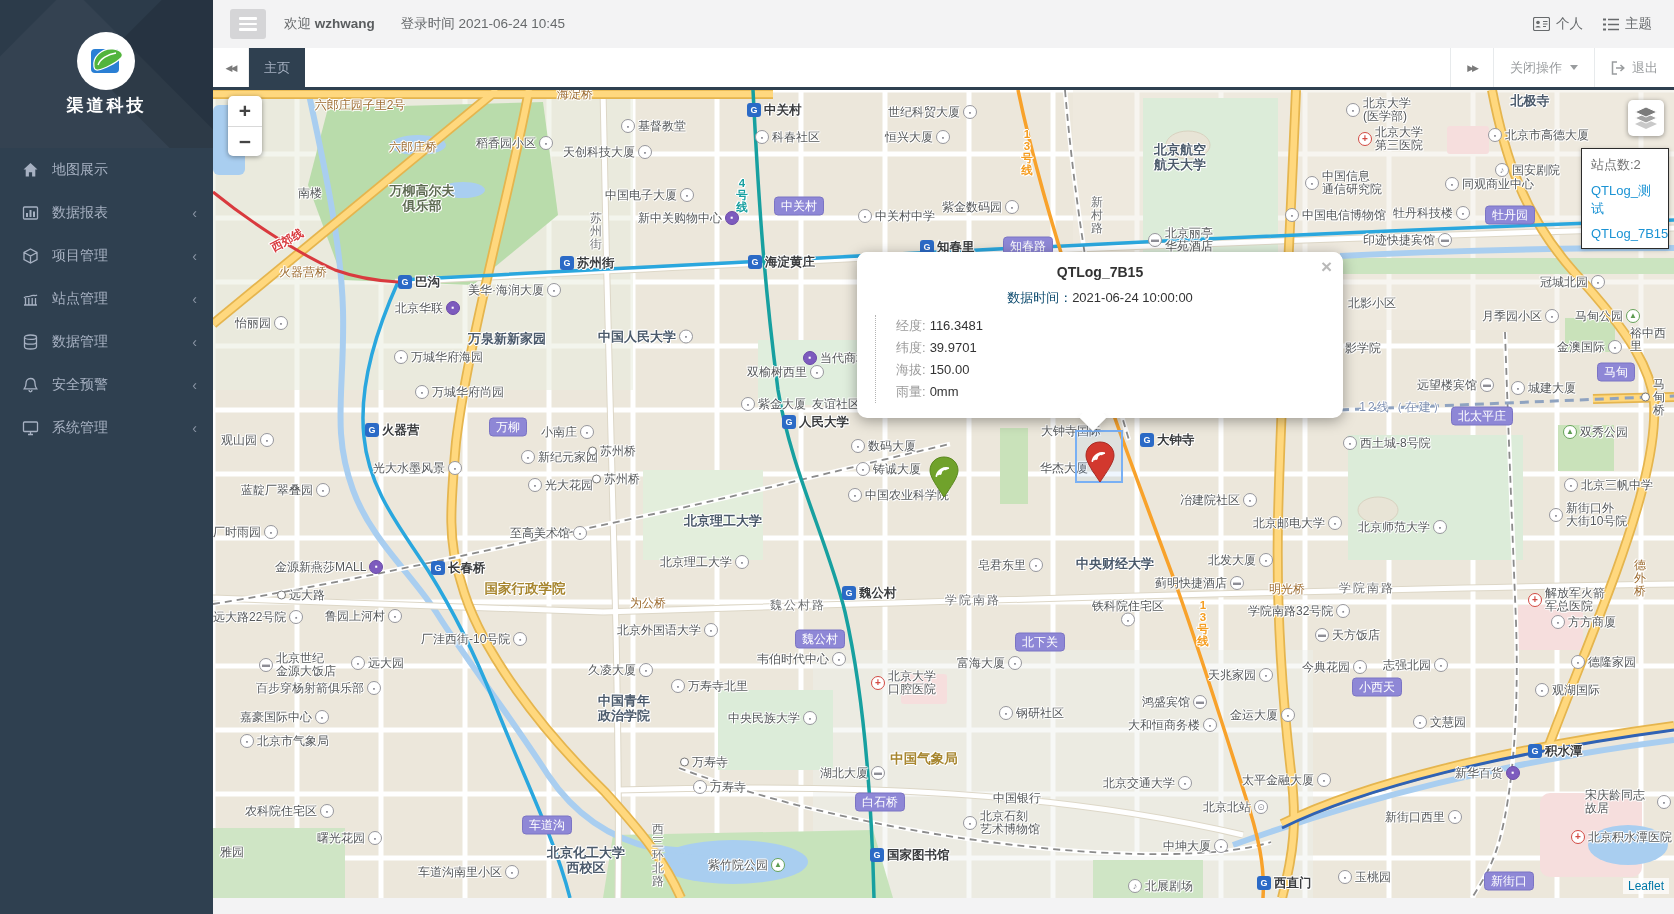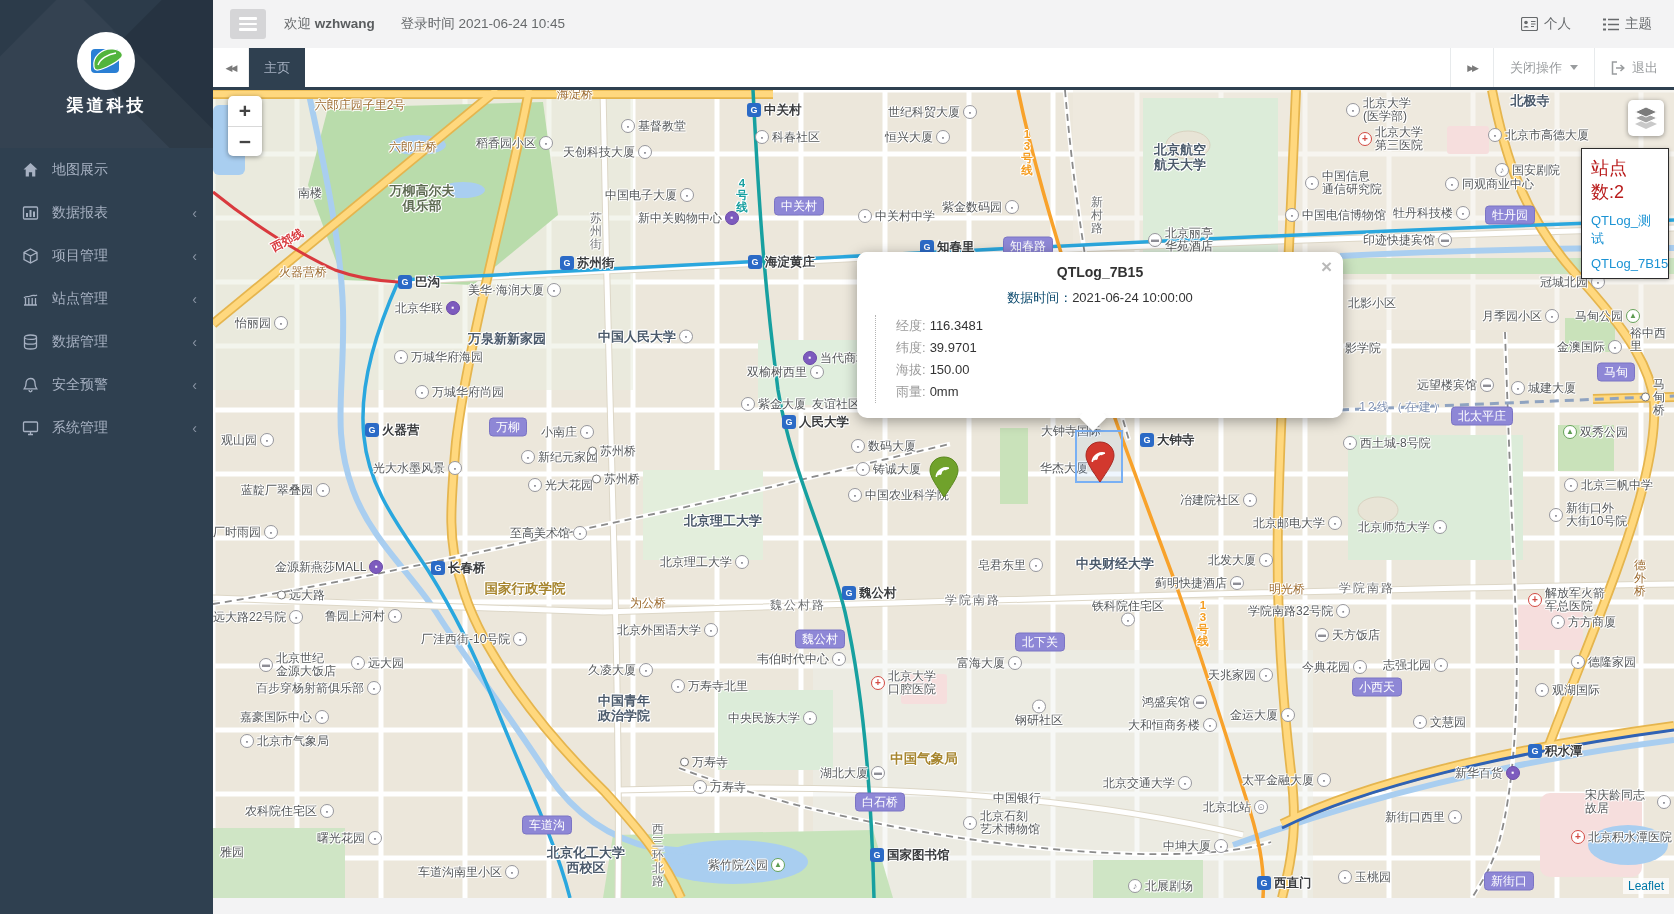--- a/index.html
+++ b/index.html
@@ -25,21 +25,21 @@
 
 #topbar { position:absolute; left:213px; right:0; top:0; height:48px; background:#f3f3f4;
   display:flex; align-items:center; z-index:15;}
 #hamburger { margin-left:17px; width:36px; height:30px; background:#d5d5d7; border-radius:3px;
   display:flex; flex-direction:column; justify-content:center; align-items:center; gap:3px; cursor:pointer;}
 #hamburger span { display:block; width:18px; height:2.5px; background:#fff; border-radius:1px;}
 .tb-text { color:#676a6c; font-size:13.5px; }
 #welcome-wrap { margin-left:18px; }
 #welcome-wrap b { color:#5a5d5f; }
 #login-wrap { margin-left:26px; }
-#topbar-right { margin-left:auto; margin-right:22px; display:flex; align-items:center; gap:32px; }
+#topbar-right { margin-left:auto; margin-right:22px; display:flex; align-items:center; gap:20px; }
 .tb-item { display:flex; align-items:center; gap:6px; color:#676a6c; font-size:13.5px; cursor:pointer;}
 
 
 #tabbar { position:absolute; left:213px; right:0; top:48px; height:42px; background:#fff;
   border-bottom:3px solid #2f4050; display:flex; align-items:stretch; z-index:15;}
 #tab-collapse { width:36px; display:flex; align-items:center; justify-content:center; color:#7a7a7a;
   font-size:9px; letter-spacing:-2px; border-right:1px solid #eee; cursor:pointer;}
 #tab-active { background:#2f4050; color:#a7b1c2; font-size:13px; padding:0 15px; display:flex; align-items:center; cursor:pointer;}
 #tabbar-right { margin-left:auto; display:flex; align-items:stretch; }
 .tabr-cell { display:flex; align-items:center; padding:0 16px; border-left:1px solid #e7eaec;
@@ -86,21 +86,21 @@
 #zoom-ctrl { position:absolute; left:15px; top:6px; width:34px; background:#fff; border-radius:5px;
   box-shadow:0 1px 5px rgba(0,0,0,.4); z-index:6; overflow:hidden;}
 .zbtn { height:30px; display:flex; align-items:center; justify-content:center; font-size:21px;
   font-weight:bold; color:#444; cursor:pointer;}
 #zoom-out { border-top:1px solid #d9d9d9; }
 #layers-ctrl { position:absolute; left:1415px; top:10px; width:36px; height:36px; background:#fff;
   border-radius:5px; box-shadow:0 1px 5px rgba(0,0,0,.4); z-index:6; display:flex; align-items:center;
   justify-content:center; cursor:pointer;}
 #station-panel { position:absolute; left:1368px; top:58px; width:88px; background:#fff;
   border:1px solid #2b2b2b; padding:7px 9px; z-index:6; box-shadow:0 1px 4px rgba(0,0,0,.25);}
-#station-count { color:#b91c1c; font-size:18px; }
+#station-count { color:#737373; font-size:13px; }
 .plink { color:#1b93d4; font-size:13px; margin-top:8px; cursor:pointer; }
 #attribution { position:absolute; right:5px; bottom:4px; background:rgba(255,255,255,.72);
   color:#0078A8; font-size:12px; padding:1px 5px; z-index:6;margin-left:17px;}
 
 
 #popup { position:absolute; left:644px; top:162px; width:486px; height:166px; background:#fff;
   border-radius:10px; box-shadow:0 3px 14px rgba(0,0,0,.35); z-index:8;}
 #popup-tip { position:absolute; left:226px; bottom:-9px; width:20px; height:20px; background:#fff;
   transform:rotate(45deg); box-shadow:3px 3px 6px rgba(0,0,0,.12);}
 #popup-close { position:absolute; top:5px; right:11px; color:#b9b9b9; font-size:19px; font-weight:bold;
@@ -514,21 +514,21 @@
       <div class="lbl k-poi" style="left: 515px; top: 628px;"><span class="t">中央民族大学</span><span class="mic mic-g">▪</span></div>
       <div class="lbl k-poi" style="left: 655px; top: 593px;"><span class="mic mic-plus">+</span><span class="t">北京大学
 口腔医院</span></div>
       <div class="lbl k-poi" style="left: 744px; top: 573px;"><span class="t">富海大厦</span><span class="mic mic-g">▪</span></div>
       <div class="lbl k-poi" style="left: 607px; top: 683px;"><span class="t">湖北大厦</span><span class="mic mic-bed">▬</span></div>
       <div class="lbl k-poi" style="left: 780px; top: 708px;"><span class="t">中国银行</span></div>
       <div class="lbl k-poi" style="left: 747px; top: 733px;"><span class="mic mic-g">▪</span><span class="t">北京石刻
 艺术博物馆</span></div>
       <div class="lbl k-poi" style="left: 495px; top: 775px;"><span class="t">紫竹院公园</span><span class="mic mic-tree">▲</span></div>
       <div class="lbl k-poi" style="left: 477px; top: 697px;"><span class="mic mic-g">▪</span><span class="t">万寿寺</span></div>
-      <div class="lbl k-poi" style="left: 802px; top: 623px; flex-direction: column;"><span class="mic mic-g">▪</span><span class="t">钢研社区</span></div>
+      <div class="lbl k-poi" style="left: 783px; top: 623px;"><span class="mic mic-g">▪</span><span class="t">钢研社区</span></div>
       <div class="lbl k-poi" style="left: 879px; top: 523px; flex-direction: column;"><span class="t">铁科院住宅区</span><span class="mic mic-g">▪</span></div>
       <div class="lbl k-poi" style="left: 942px; top: 493px;"><span class="t">蓟明快捷酒店</span><span class="mic mic-bed">▬</span></div>
       <div class="lbl k-poi" style="left: 1035px; top: 521px;"><span class="t">学院南路32号院</span><span class="mic mic-g">▪</span></div>
       <div class="lbl k-poi" style="left: 1099px; top: 545px;"><span class="mic mic-bed">▬</span><span class="t">天方饭店</span></div>
       <div class="lbl k-poi" style="left: 1089px; top: 577px;"><span class="t">今典花园</span><span class="mic mic-g">▪</span></div>
       <div class="lbl k-poi" style="left: 1170px; top: 575px;"><span class="t">志强北园</span><span class="mic mic-g">▪</span></div>
       <div class="lbl k-poi" style="left: 995px; top: 585px;"><span class="t">天兆家园</span><span class="mic mic-g">▪</span></div>
       <div class="lbl k-poi" style="left: 929px; top: 612px;"><span class="t">鸿盛宾馆</span><span class="mic mic-bed">▬</span></div>
       <div class="lbl k-poi" style="left: 1017px; top: 625px;"><span class="t">金运大厦</span><span class="mic mic-g">▪</span></div>
       <div class="lbl k-poi" style="left: 915px; top: 635px;"><span class="t">大和恒商务楼</span><span class="mic mic-g">▪</span></div>

